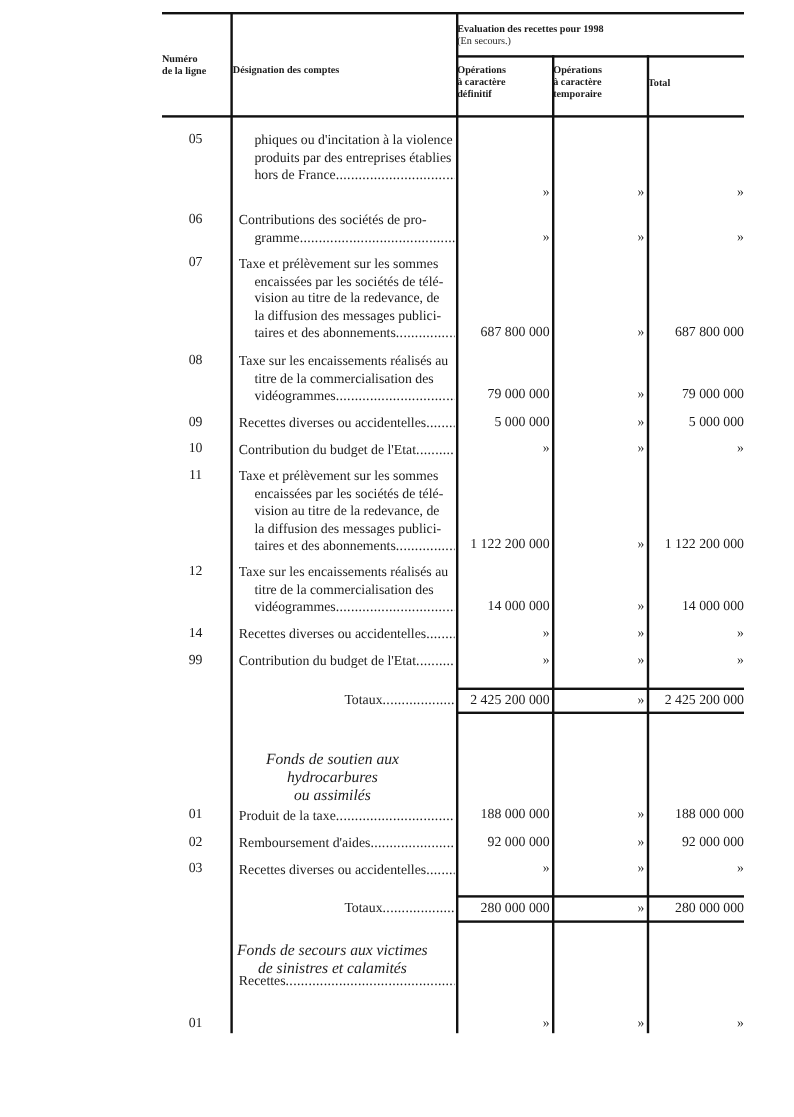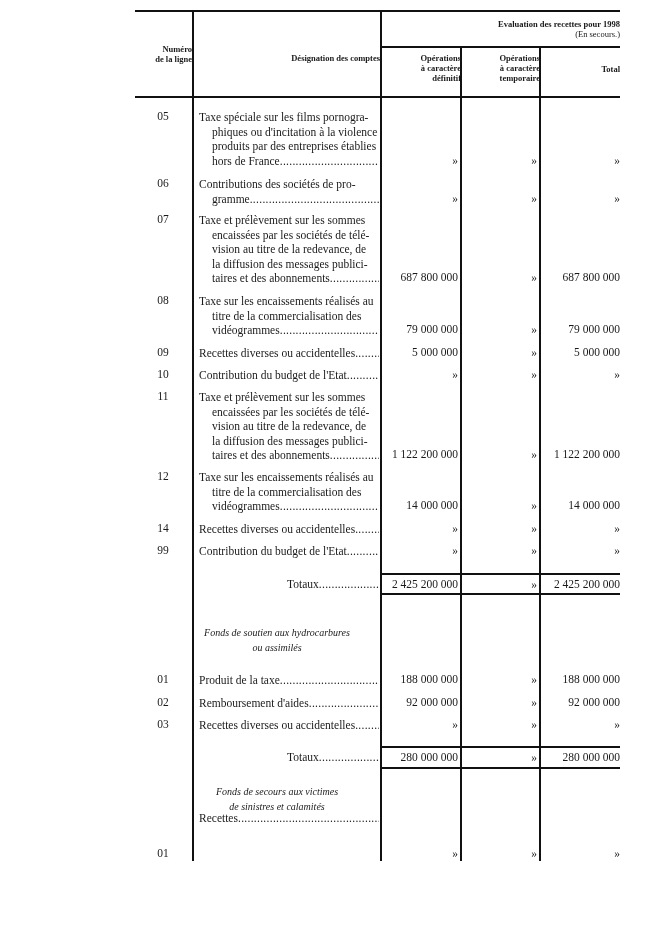--- a/index.html
+++ b/index.html
@@ -1,32 +1,32 @@
 <!DOCTYPE html>
 <html><head>
 <meta charset="utf-8">
 <style>
   html, body { margin: 0; padding: 0; background: #ffffff; }
   body { width: 662px; height: 931px; position: relative; overflow: hidden;
          font-family: "Liberation Serif", serif; color: #1a1a1a; }
   .hline { position: absolute; height: 1.5px; background: #111; }
   .vline { position: absolute; width: 1.5px; background: #111; }
-  .hdr { position: absolute; text-align: right; font-weight: bold; font-size: 8.5px; line-height: 10px; }
+  .hdr { position: absolute; text-align: left; font-weight: bold; font-size: 8.5px; line-height: 10px; }
   .hdr .sub { font-weight: normal; }
   .num { position: absolute; left: 140px; width: 46px; text-align: center; font-size: 11.5px; }
   .desc { position: absolute; left: 199px; width: 180px; font-size: 11.5px; line-height: 14.6px; }
   .desc .l { display: block; white-space: nowrap; overflow: hidden; }
   .desc .ind { padding-left: 13px; }
   .desc .dots { display: flex; white-space: nowrap; overflow: hidden; }
   .desc .dots::after { content: " ..................................................................................................."; overflow: hidden; flex: 1; white-space: nowrap; letter-spacing: 0.3px; }
   .val { position: absolute; font-size: 11.5px; text-align: right; white-space: nowrap; }
   .c1 { left: 383px; width: 75px; }
   .c2 { left: 463px; width: 74px; }
   .c3 { left: 542px; width: 78px; }
-  .sec { position: absolute; left: 195px; width: 164px; text-align: center; font-style: italic; font-size: 10px; line-height: 15px; }
+  .sec { position: absolute; left: 195px; width: 164px; text-align: center; font-style: italic; font-size: 13px; line-height: 15px; }
   .tot { position: absolute; left: 199px; width: 180px; font-size: 11.5px; display: flex; white-space: nowrap; overflow: hidden; }
   .tot .pad { flex: 0 0 88px; }
   .tot::after { content: " ..............................................."; flex: 1; overflow: hidden; letter-spacing: 0.3px; }
 </style>
 </head>
 <body>
 
 <div class="hline" style="left:135px; top:10px; width:485px;"></div>
 <div class="hline" style="left:381px; top:46px; width:239px;"></div>
 <div class="hline" style="left:135px; top:96px; width:485px;"></div>
@@ -56,21 +56,20 @@
 <div class="hdr" style="left:461px; top:53px; width:79px;">
   <div>Opérations</div>
   <div>à caractère</div>
   <div>temporaire</div>
 </div>
 <div class="hdr" style="left:540px; top:64px; width:80px;">Total</div>
 
 <div id="rows">
     <div class="num" style="top:110px;">05</div>
     <div class="desc" style="top:110px;">
-      <span class="l ">Taxe spéciale sur les films pornogra-</span>
       <span class="l ind">phiques ou d'incitation à la violence</span>
       <span class="l ind">produits par des entreprises établies</span>
       <span class="dots ind">hors de France</span>
     </div>
     <div class="val c1" style="top:153.8px;">»</div>
     <div class="val c2" style="top:153.8px;">»</div>
     <div class="val c3" style="top:153.8px;">»</div>
     <div class="num" style="top:177px;">06</div>
     <div class="desc" style="top:177px;">
       <span class="l ">Contributions des sociétés de pro-</span>

